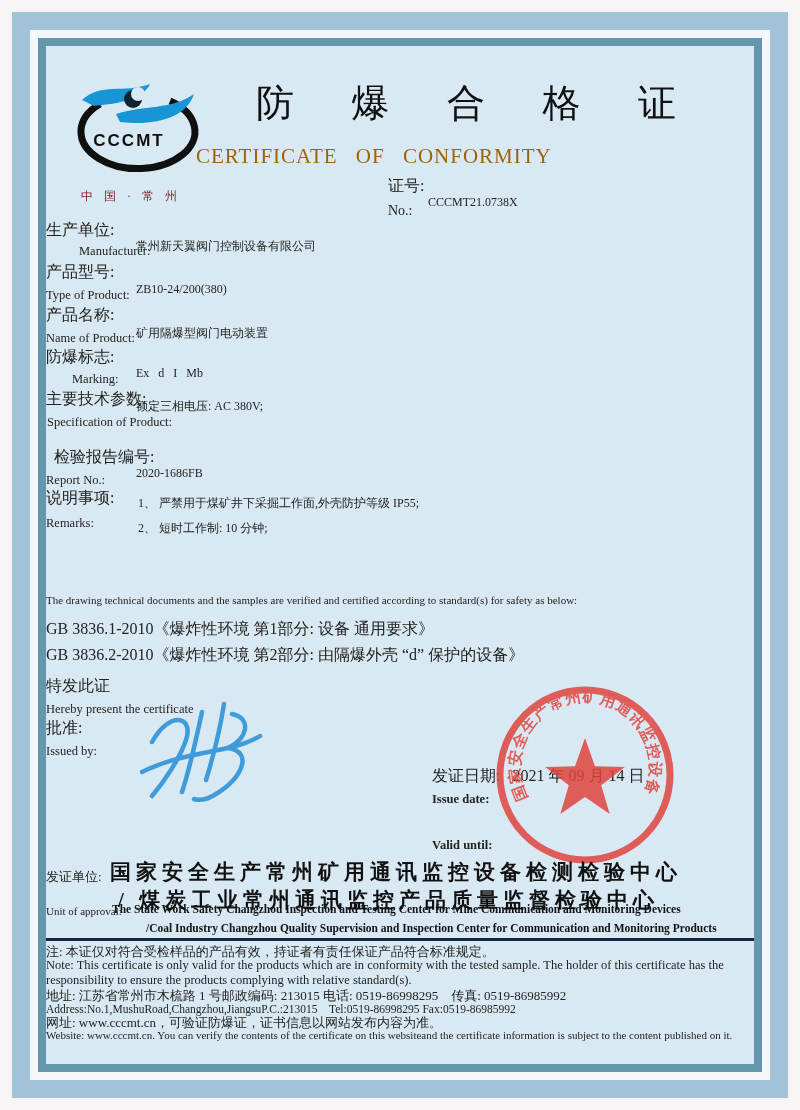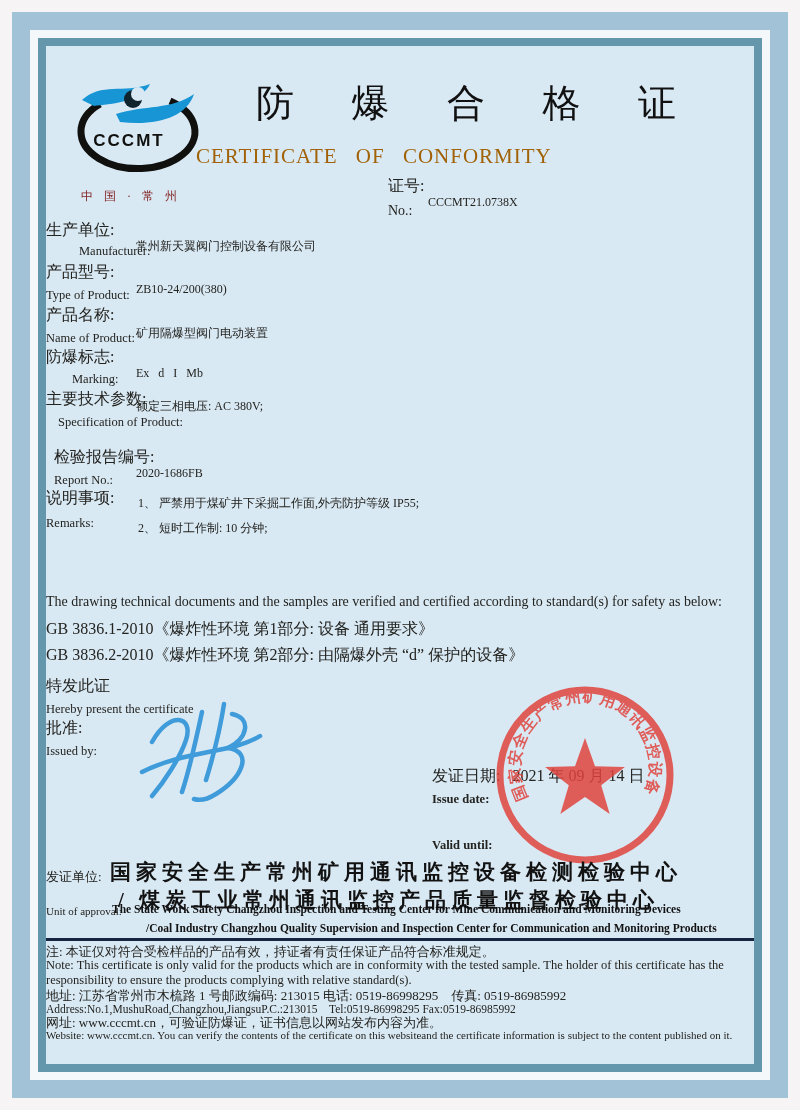--- a/index.html
+++ b/index.html
@@ -9,21 +9,21 @@
   .band-white{position:absolute;inset:30px;background:#f5f8fa;}
   .band-teal{position:absolute;inset:38px;background:#6497ab;}
   .inner{position:absolute;inset:46px;background:#d9e9f4;overflow:hidden;}
   .abs{position:absolute;white-space:nowrap;}
   .title-cn{font-size:38px;letter-spacing:24px;text-indent:24px;text-align:center;color:#111;}
   .title-en{font-size:21px;letter-spacing:1px;word-spacing:12px;text-align:left;color:#a16207;}
   .lab-cn{font-size:16px;}
   .lab-en{font-size:12.5px;}
   .val{font-size:12px;margin-top:8px;}
   .std{font-size:16px;}
-  .std-en{font-size:14px;}
+  .std-en{font-size:11px;}
   .bold-cn{font-weight:bold;font-size:21px;letter-spacing:5px;color:#121212;}
   .bold-en{font-weight:bold;font-size:11.5px;color:#121212;}
   .note{font-size:13px;}
   .note-en{font-size:12.5px;white-space:normal;line-height:15px;}
   .rule{position:absolute;left:0;width:100%;border-top:3px solid #16253f;}
   .stamp{opacity:.84;}
 </style>
 </head>
 <body>
 
@@ -62,25 +62,25 @@
 
   <div class="abs lab-cn" style="left:0;top:259px;">产品名称:</div>
   <div class="abs lab-en" style="left:0;top:285px;">Name of Product:</div>
   <div class="abs val" style="left:90px;top:271px;">矿用隔爆型阀门电动装置</div>
 
   <div class="abs lab-cn" style="left:0;top:301px;">防爆标志:</div>
   <div class="abs lab-en" style="left:0;top:326px;margin-left:26px;">Marking:</div>
   <div class="abs val" style="left:90px;top:312px;word-spacing:6px;">Ex d I Mb</div>
 
   <div class="abs lab-cn" style="left:0;top:343px;">主要技术参数:</div>
-  <div class="abs lab-en" style="left:12px;top:369px;">Specification of Product:</div>
+  <div class="abs lab-en" style="left:1px;top:369px;">Specification of Product:</div>
   <div class="abs val" style="left:90px;top:344px;">额定三相电压: AC 380V;</div>
 
   <div class="abs lab-cn" style="left:0;top:401px;padding-left:8px;">检验报告编号:</div>
-  <div class="abs lab-en" style="left:8px;top:427px;">Report No.:</div>
+  <div class="abs lab-en" style="left:0;top:427px;">Report No.:</div>
   <div class="abs val" style="left:90px;top:412px;">2020-1686FB</div>
 
   <div class="abs lab-cn" style="left:0;top:442px;">说明事项:</div>
   <div class="abs lab-en" style="left:0;top:470px;">Remarks:</div>
   <div class="abs val" style="left:92px;top:441px;">1、 严禁用于煤矿井下采掘工作面,外壳防护等级 IP55;</div>
   <div class="abs val" style="left:92px;top:466px;">2、 短时工作制: 10 分钟;</div>
 
   <div class="abs std-en" style="left:0;top:548px;">The drawing technical documents and the samples are verified and certified according to standard(s) for safety as below:</div>
   <div class="abs std" style="left:0;top:573px;">GB 3836.1-2010《爆炸性环境 第1部分: 设备 通用要求》</div>
   <div class="abs std" style="left:0;top:599px;">GB 3836.2-2010《爆炸性环境 第2部分: 由隔爆外壳 “d” 保护的设备》</div>

